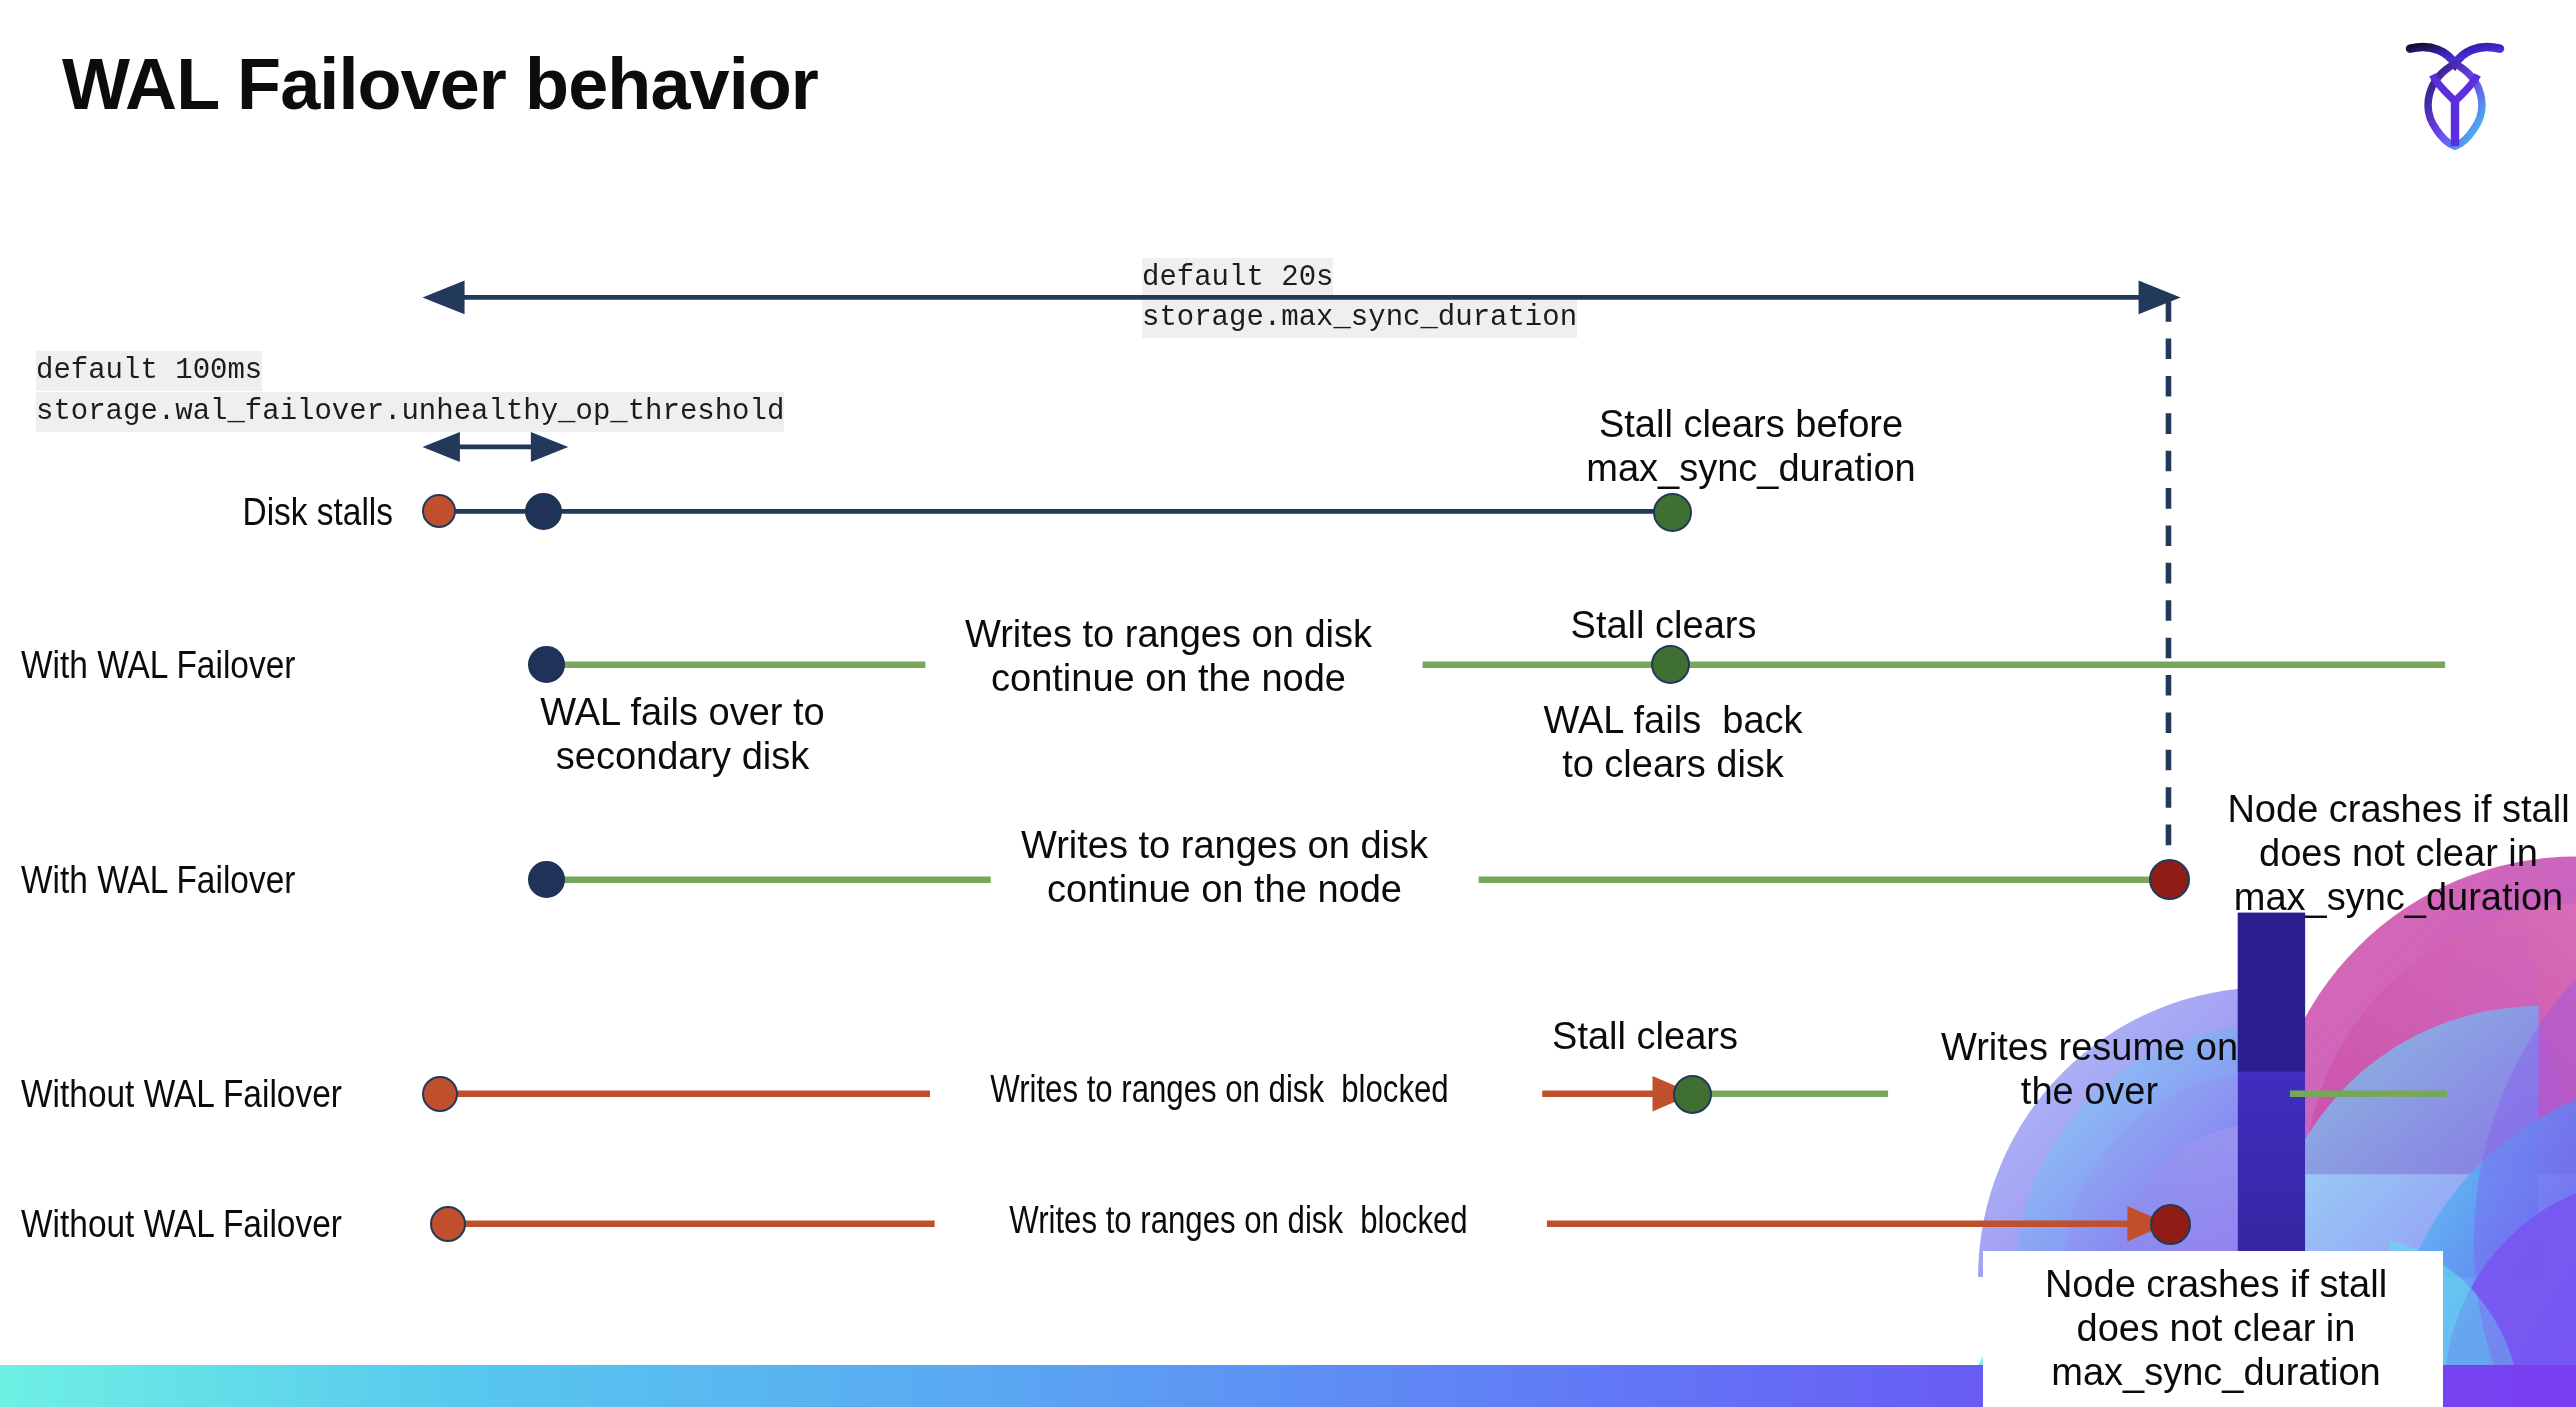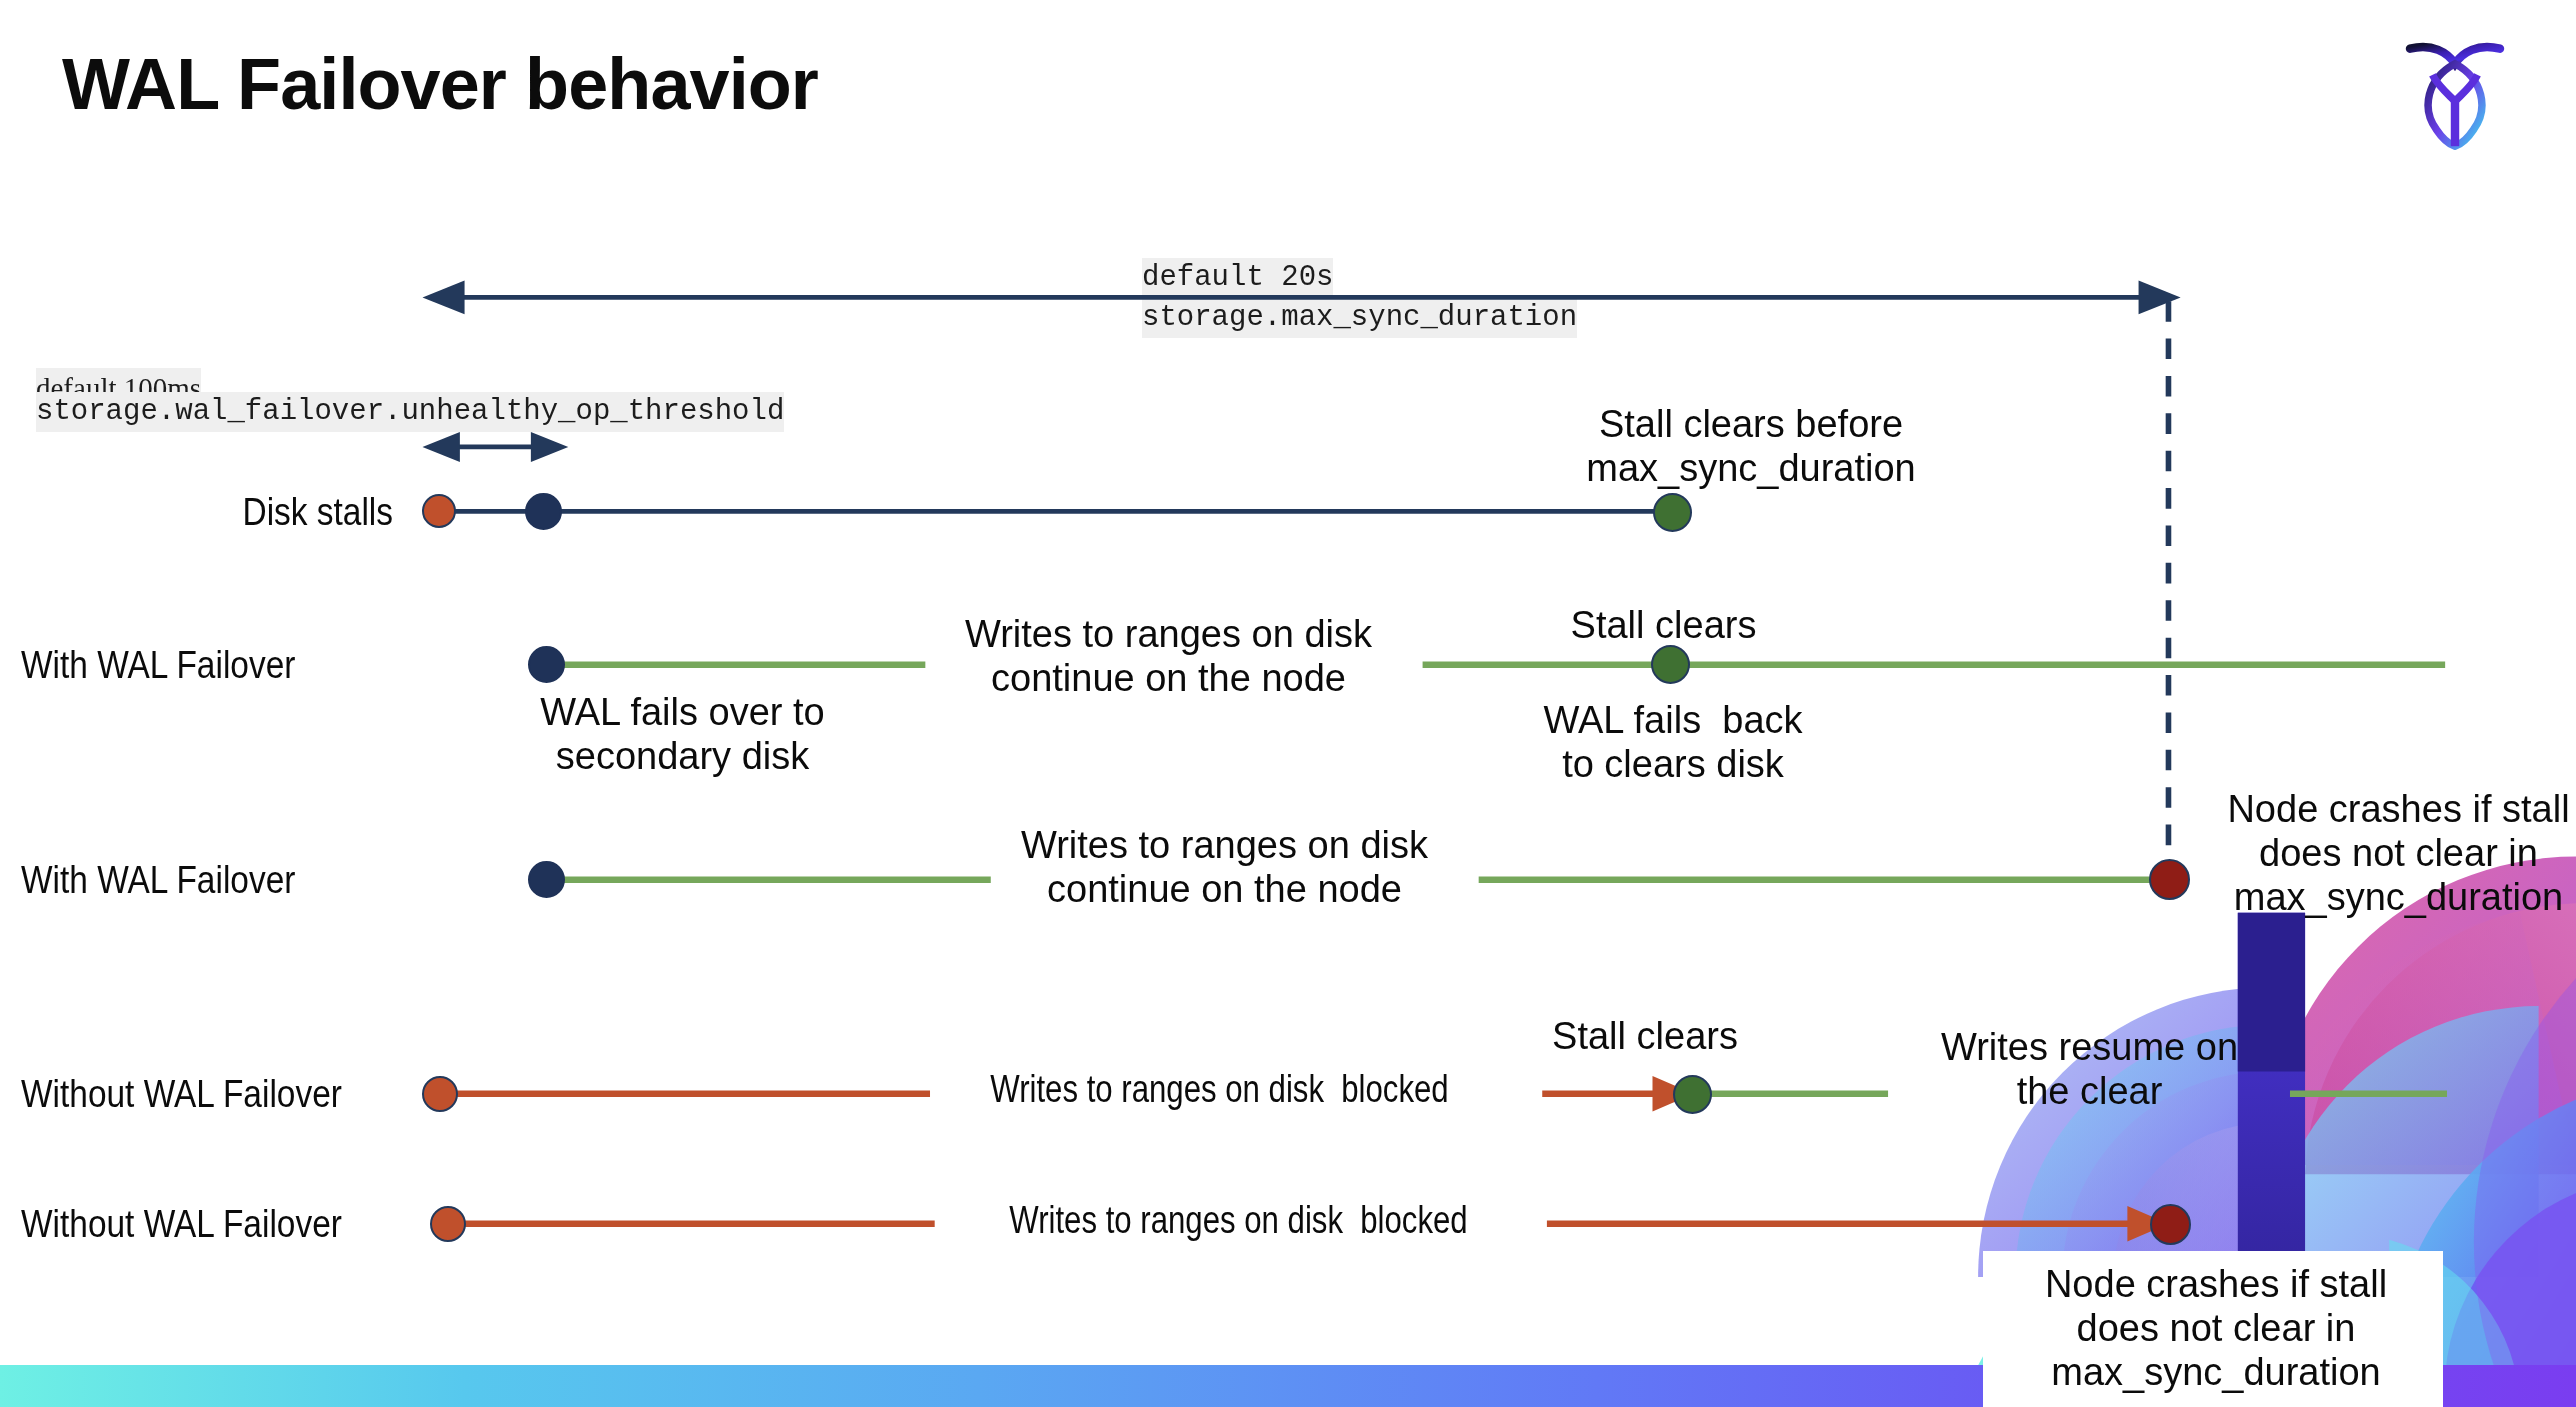--- a/index.html
+++ b/index.html
@@ -163,21 +163,21 @@
       <path d="M16 22 C40 16 56 26 64 38 C72 26 88 16 112 22" stroke="url(#lg1)" stroke-width="9" fill="none" stroke-linecap="round"></path>
       <path d="M64 38 C34 54 28 86 44 108 C52 120 58 124 64 126 C70 124 76 120 84 108 C100 86 94 54 64 38 Z" stroke="url(#lg2)" stroke-width="8" fill="none"></path>
       <path d="M64 126 L64 78" stroke="#5b2fdd" stroke-width="9" fill="none"></path>
       <path d="M40 50 C46 62 56 70 64 78 C72 70 82 62 88 50" stroke="#5b2fdd" stroke-width="8" fill="none"></path>
     </svg>
   </div>
 
   <div class="code" style="left:1142px;top:258px;">default 20s</div>
   <div class="code" style="left:1142px;top:298px;">storage.max_sync_duration</div>
 
-  <div class="code" style="left:36px;top:368px;font-family:Liberation Serif, serif;">default 100ms</div>
+  <div class="code" style="left:36px;top:351px;">default 100ms</div>
   <div class="code" style="left:36px;top:392px;">storage.wal_failover.unhealthy_op_threshold</div>
 
   <svg class="svgwrap" xmlns="http://www.w3.org/2000/svg" viewBox="0 0 2756 1506" width="2576" height="1408">
 
     <g>
       <line x1="475" y1="318" x2="2310" y2="318" stroke="#23395b" stroke-width="5"></line>
       <polygon points="452,318 497,300 497,336" fill="#23395b"></polygon>
       <polygon points="2333,318 2288,300 2288,336" fill="#23395b"></polygon>
     </g>
 
@@ -253,21 +253,21 @@
 
   <div class="anno l" style="left:2221px;top:787px;width:355px;">Node crashes if stall
 does not clear in
 max_sync_duration</div>
 
   <div class="anno cond c" style="left:897px;top:1067px;width:645px;">Writes to ranges on disk  blocked</div>
 
   <div class="anno c" style="left:1486px;top:1014px;width:318px;">Stall clears</div>
 
   <div class="anno c" style="left:1907px;top:1025px;width:365px;">Writes resume on
-the clear</div>
+the over</div>
 
   <div class="anno cond c" style="left:916px;top:1198px;width:645px;">Writes to ranges on disk  blocked</div>
 
   <div class="whitebox"></div>
   <div class="anno l" style="left:2015px;top:1262px;width:402px;">Node crashes if stall
 does not clear in
 max_sync_duration</div>
 
 </div>
 

